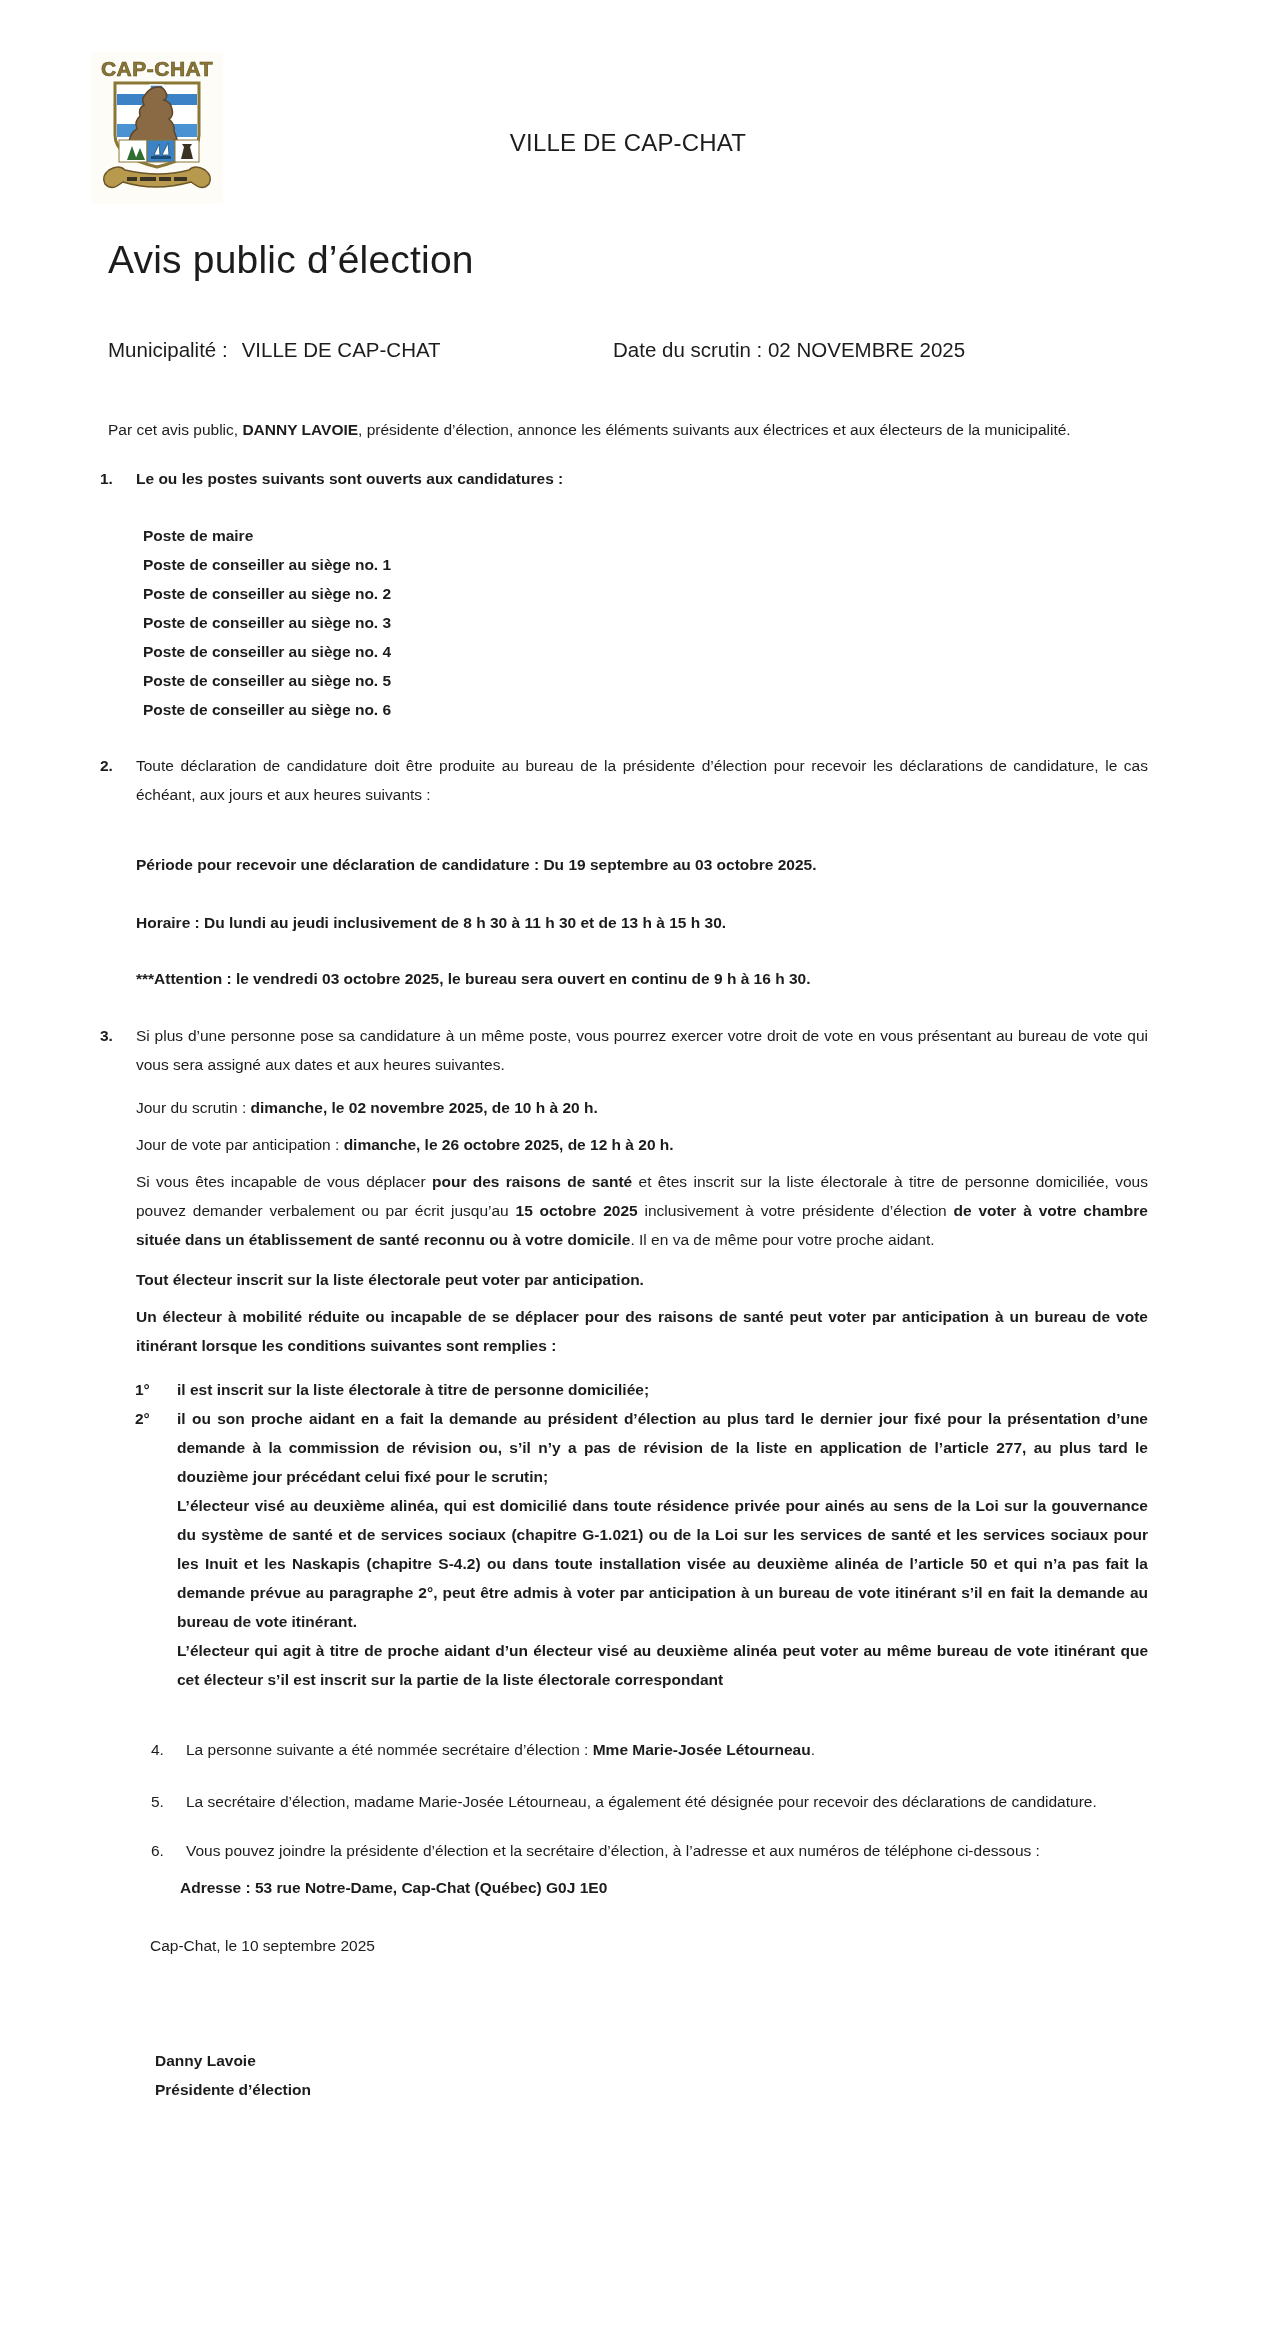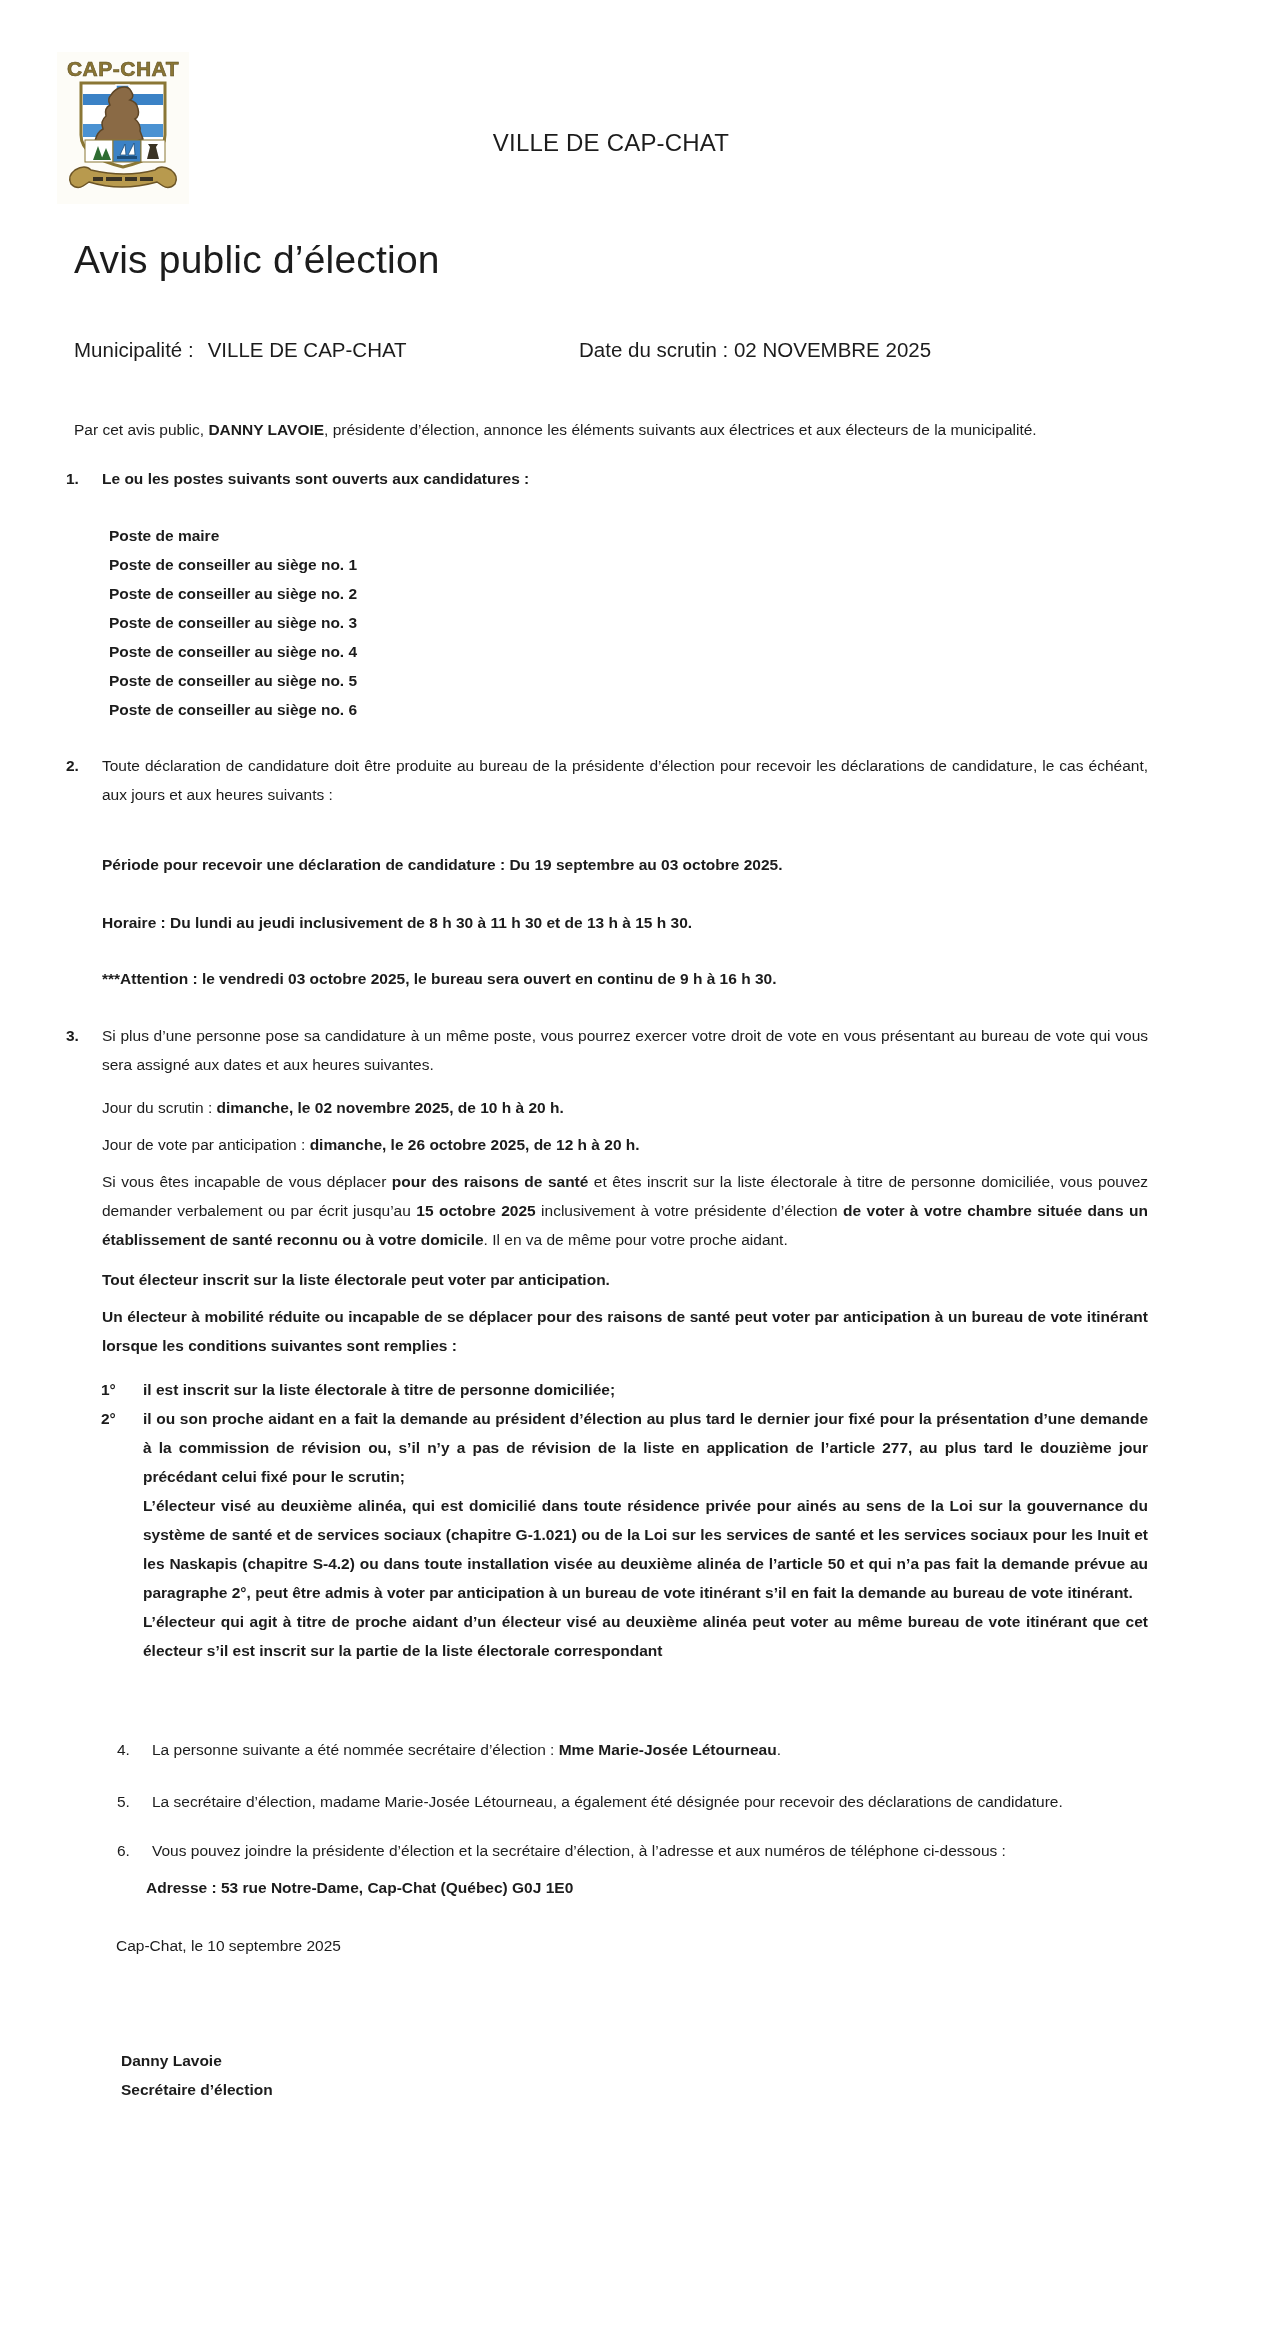--- a/index.html
+++ b/index.html
@@ -4,21 +4,21 @@
 <style>
   html,body{margin:0;padding:0;background:#e8e8e8;}
   .doc{
     position:relative;
     width:1275px;height:2333px;
     margin:0 auto;
     background:#ffffff;
     color:#1c1c1c;
     font-family:"Liberation Sans",sans-serif;
     box-sizing:border-box;
-    padding:0 127px 0 74px;
+    padding:0 127px 0 108px;
     overflow:hidden;
   }
   
   .header{position:relative;height:210px;}
   .logo{position:absolute;left:-17px;top:52px;width:132px;height:152px;}
   .org-title{
     position:absolute;left:0;right:0;top:130px;
     text-align:center;font-size:24px;line-height:26px;letter-spacing:0.2px;
   }
   .doc-title{
@@ -164,15 +164,15 @@
 
   <div class="item lvl2 mt20">
     <span class="num">6.</span>
     <div class="itxt">Vous pouvez joindre la présidente d’élection et la secrétaire d’élection, à l’adresse et aux numéros de téléphone ci-dessous :</div>
   </div>
   <div class="adresse">Adresse : 53 rue Notre-Dame, Cap-Chat (Québec) G0J 1E0</div>
 
 
   <div class="place-date">Cap-Chat, le 10 septembre 2025</div>
   <div class="sig-name">Danny Lavoie</div>
-  <div class="sig-title">Secrétaire d’élection</div>
+  <div class="sig-title">Présidente d’élection</div>
 
 </div>
 
 </body></html>

